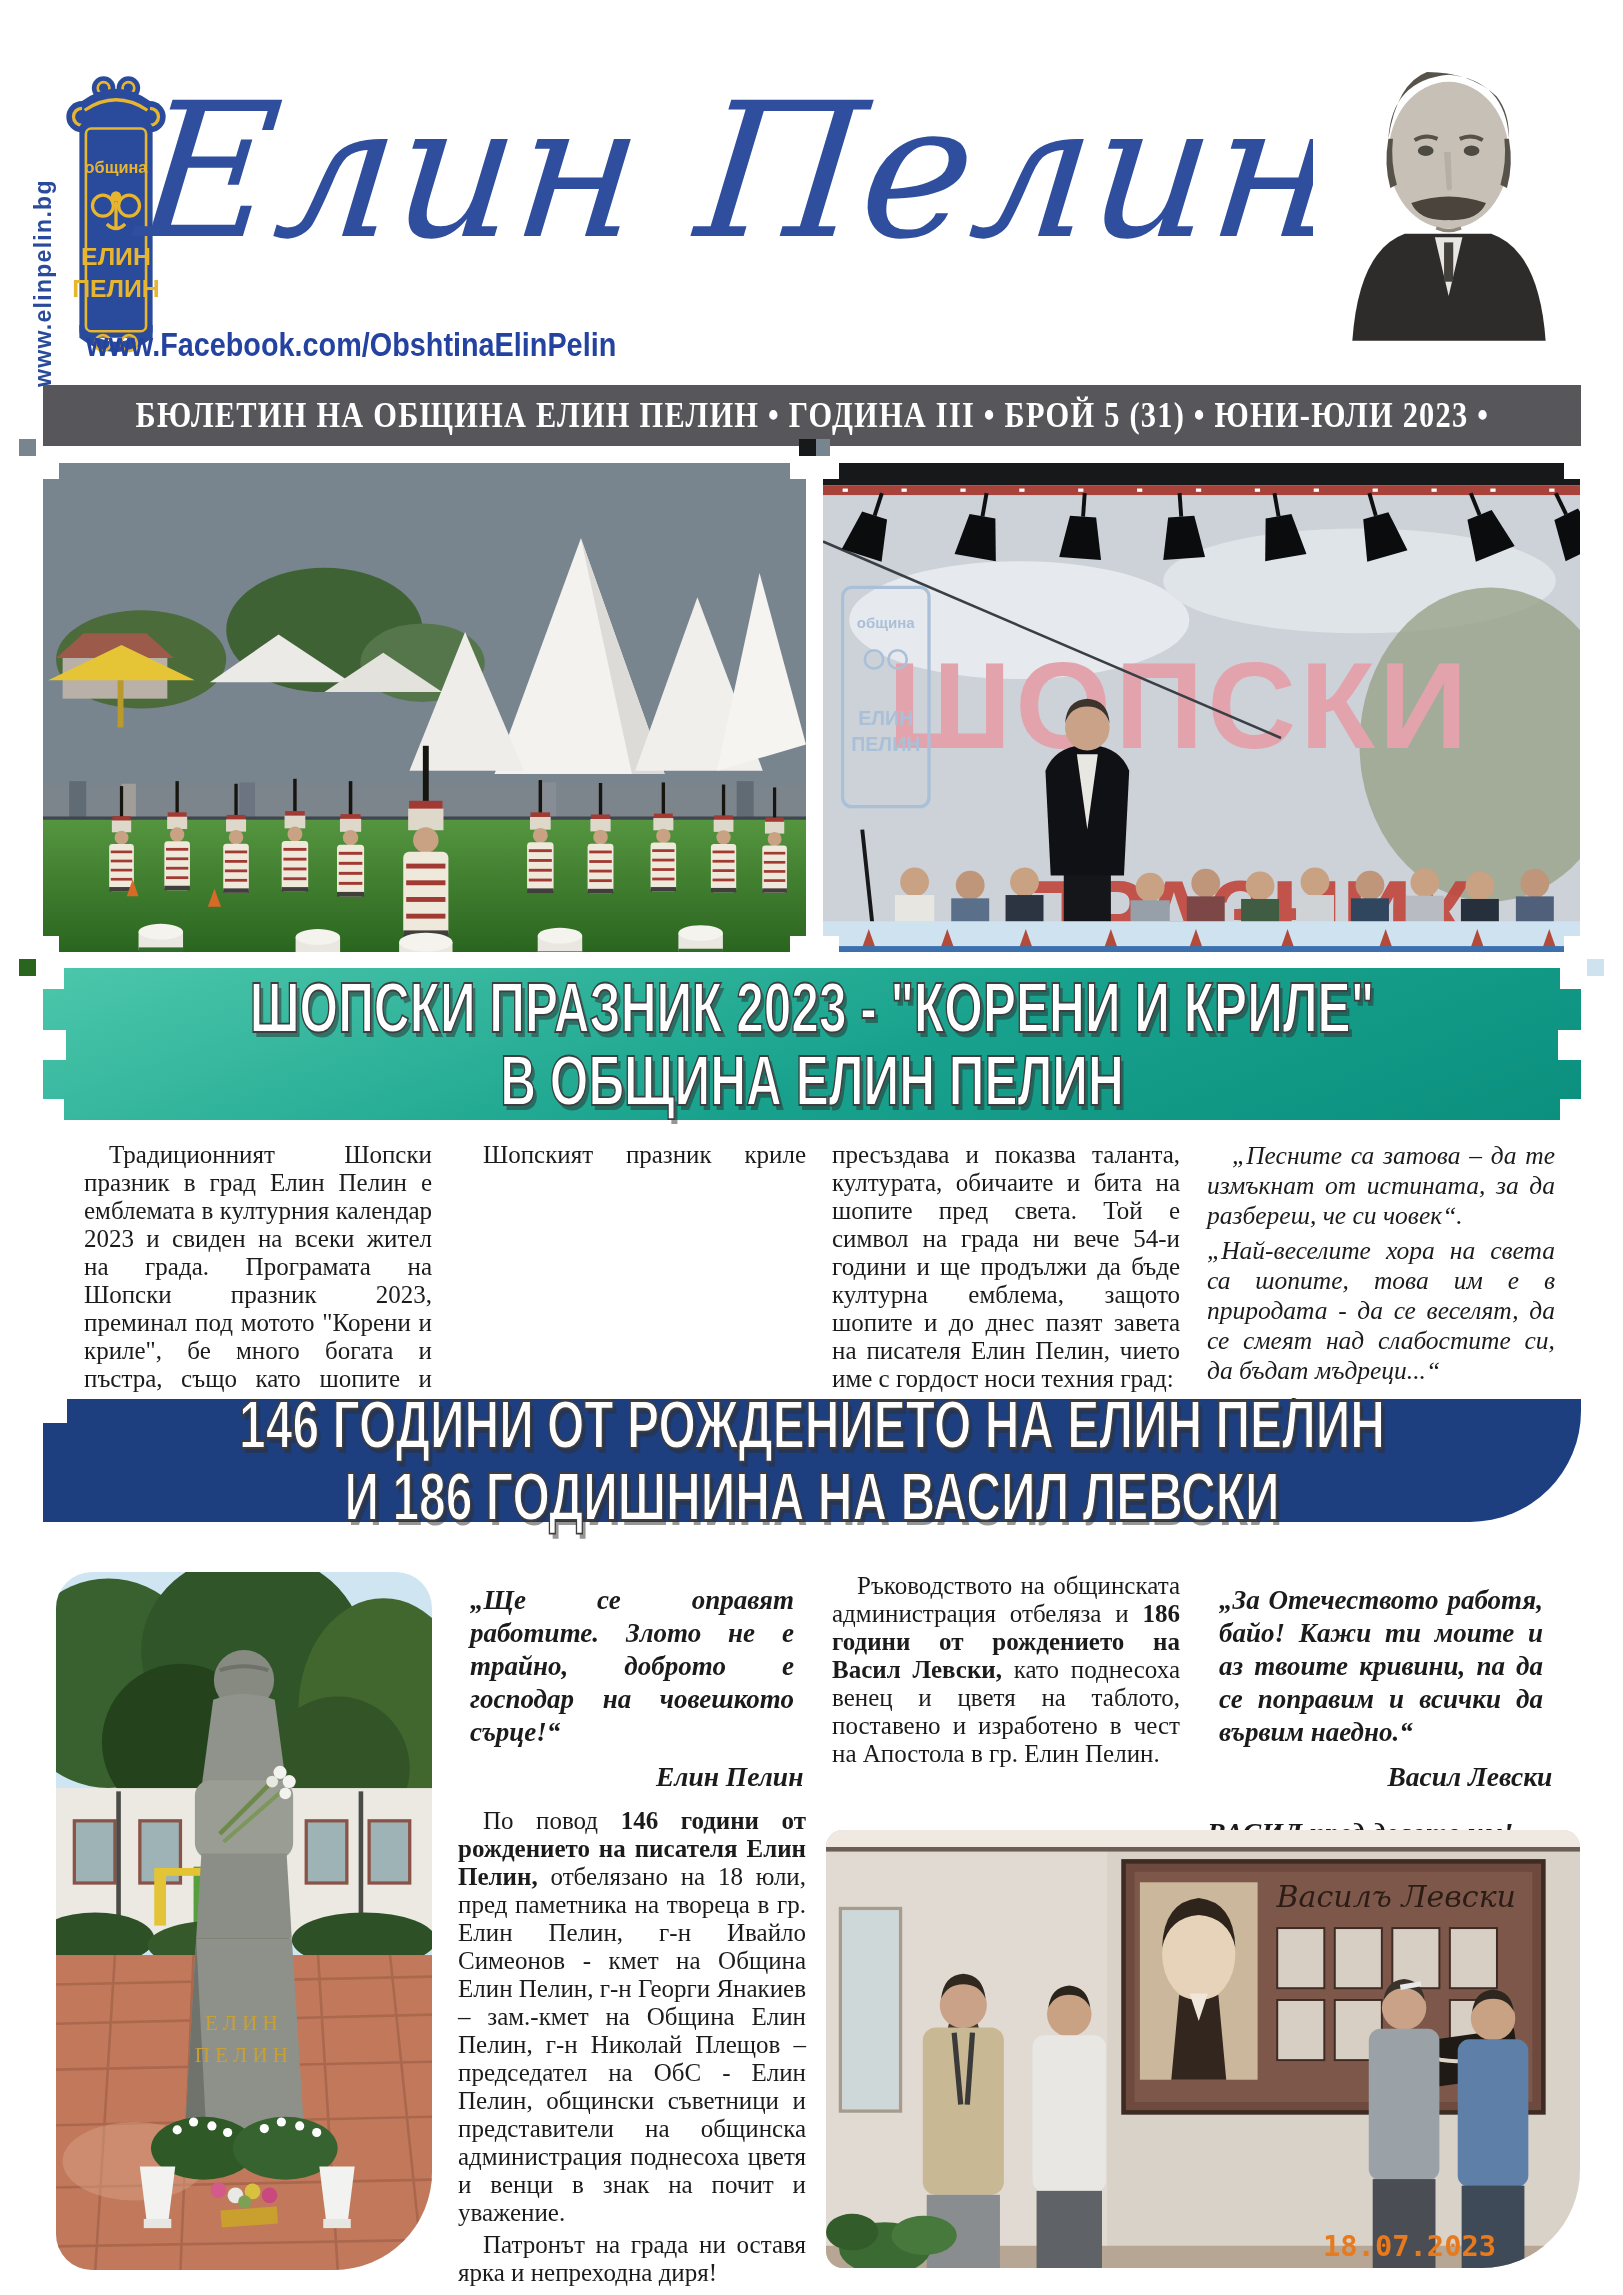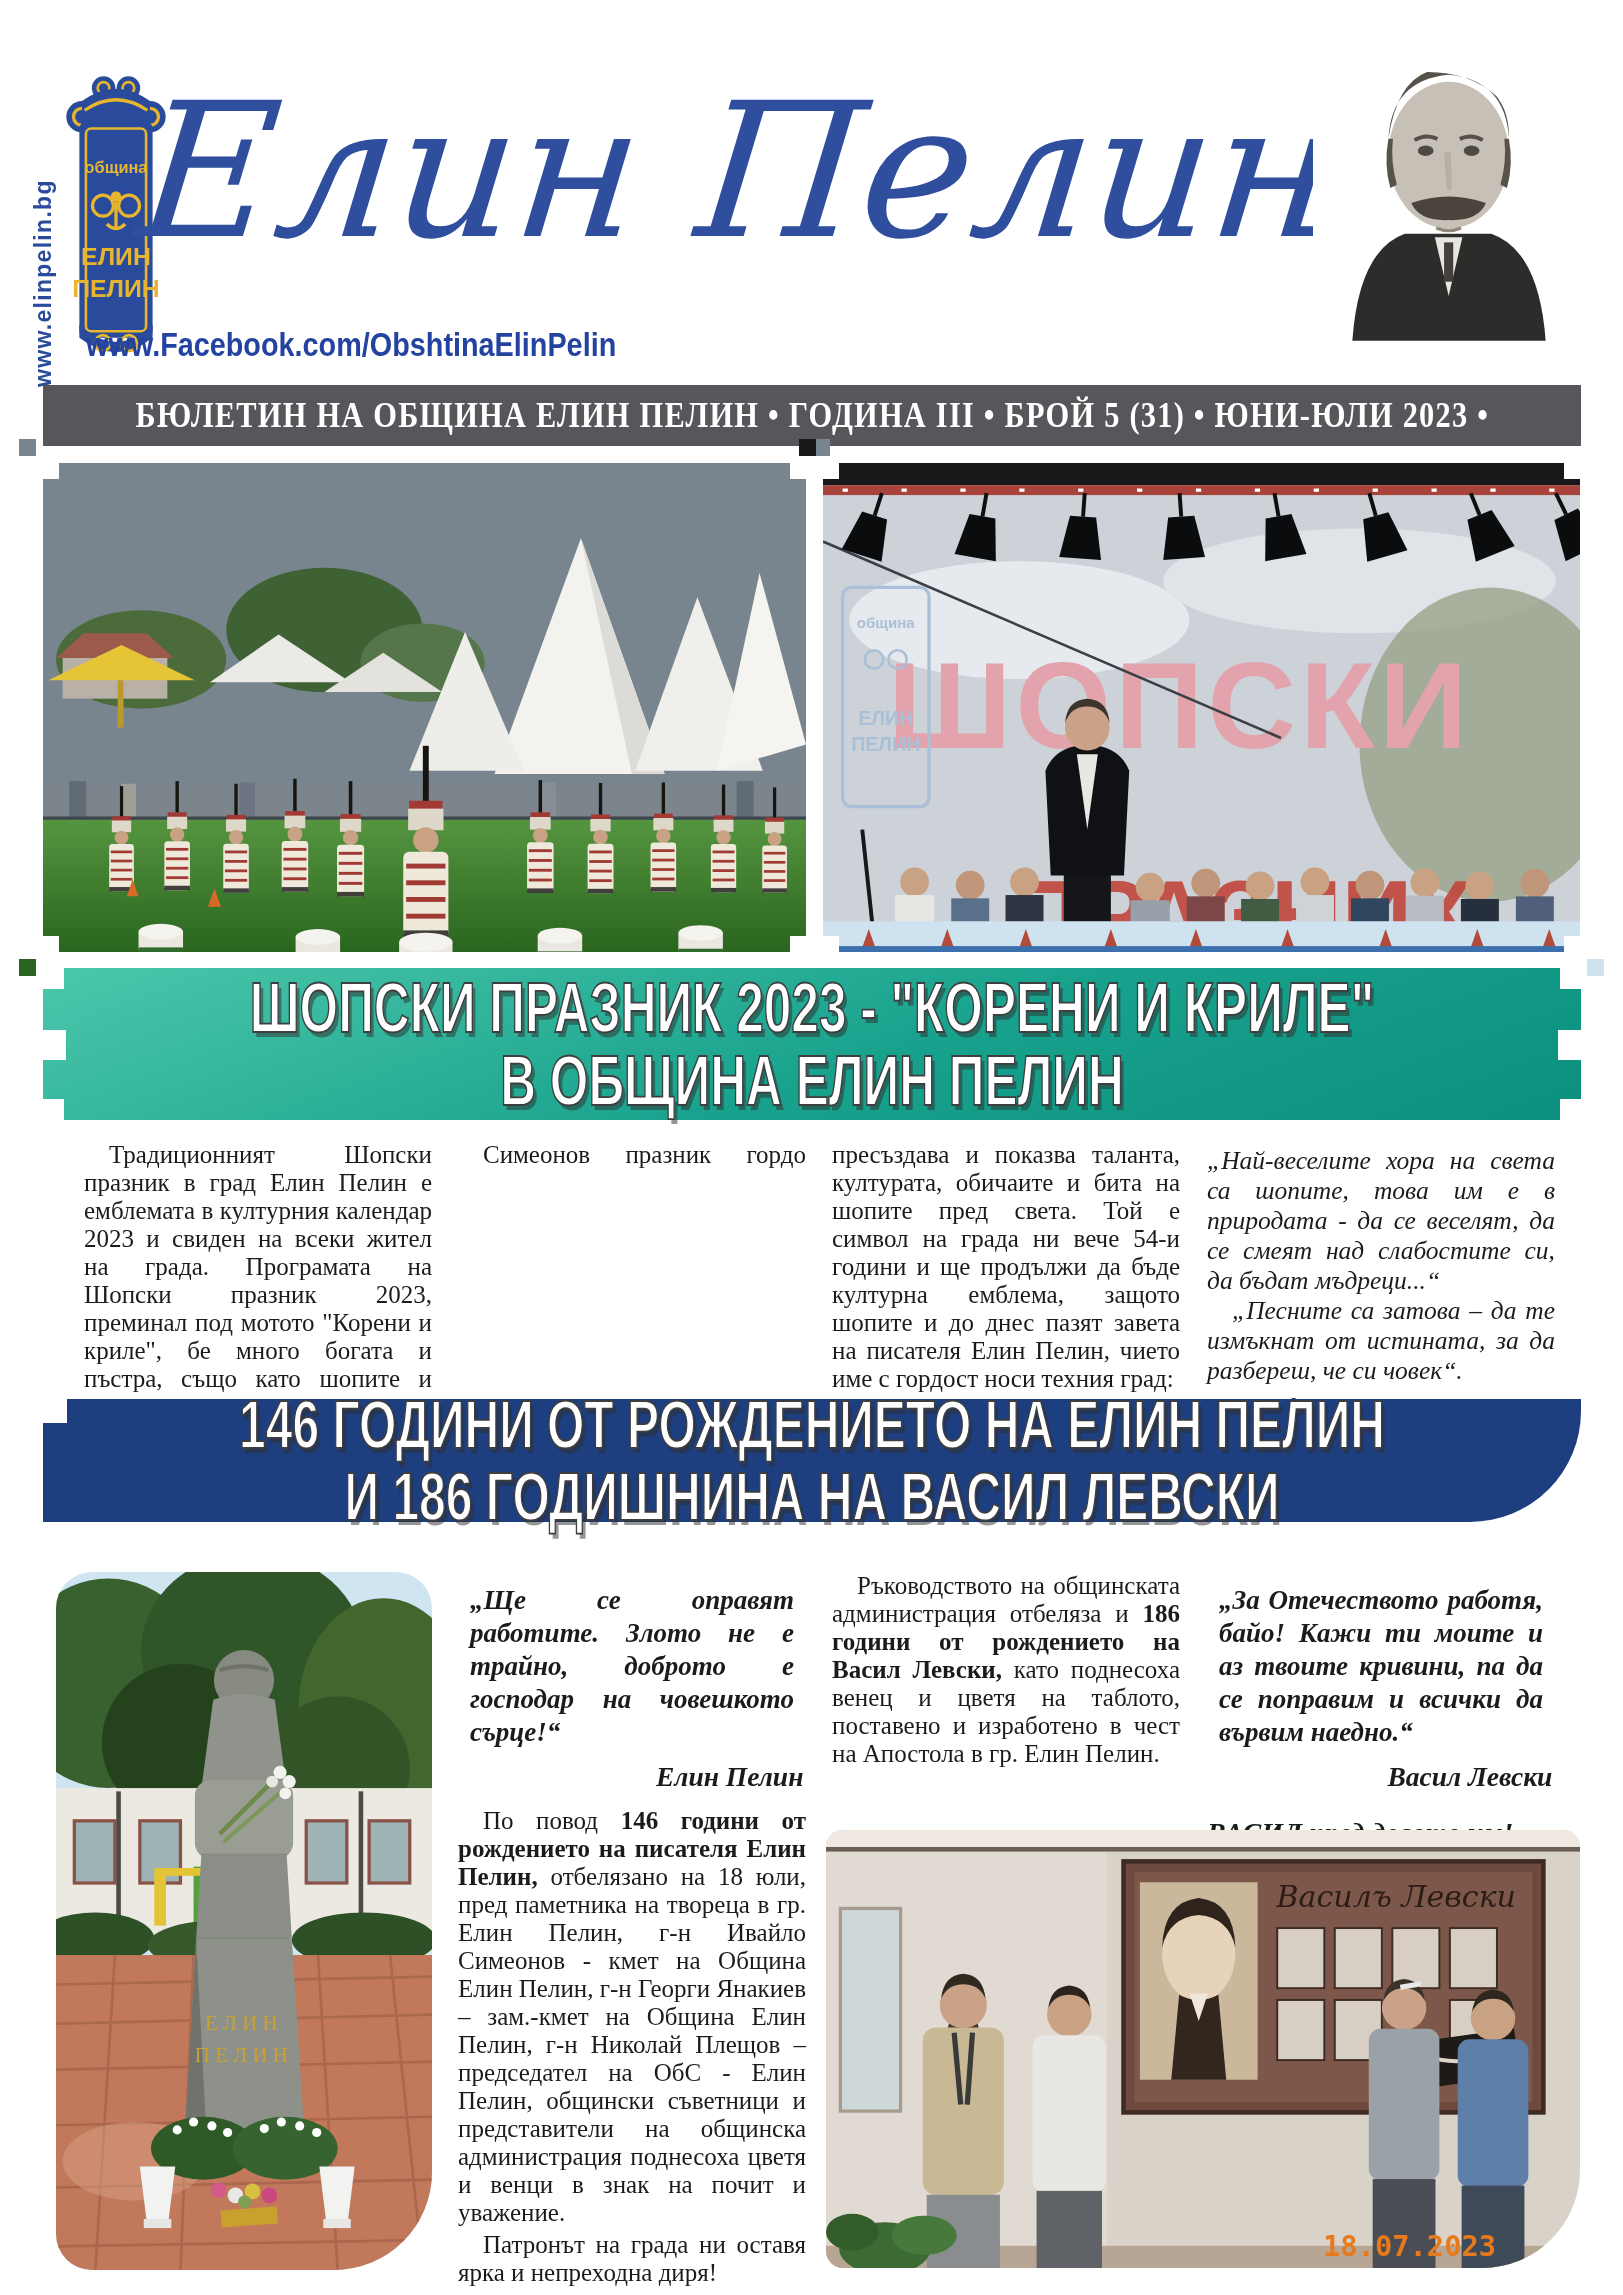--- a/index.html
+++ b/index.html
@@ -305,28 +305,28 @@
     <i class="gn" style="width:22px;height:22px;right:-1.3px;bottom:-1.3px;"></i>
     <i class="gn" style="width:26px;height:30px;left:-2.6px;top:62px;"></i>
     <i class="gn" style="width:26px;height:30px;right:-2.6px;top:62px;"></i>
   </div>
 
   <section>
     <div class="colx" style="left:84px;top:1141px;width:348px;">
       <p class="body-p ind">Традиционният Шопски празник в град Елин Пелин е емблемата в културния календар 2023 и свиден на всеки жител на града. Програмата на Шопски празник 2023, преминал под мотото "Корени и криле", бе много богата и пъстра, също като шопите и шопската култура.</p>
     </div>
     <div class="colx" style="left:458px;top:1141px;width:348px;">
-      <p class="body-p ind force-just">Симеонов празник гордо</p>
+      <p class="body-p ind force-just">Шопският празник криле</p>
     </div>
     <div class="colx" style="left:832px;top:1141px;width:348px;">
       <p class="body-p">пресъздава и показва таланта, културата, обичаите и бита на шопите пред света. Той е символ на града ни вече 54-и години и ще продължи да бъде културна емблема, защото шопите и до днес пазят завета на писателя Елин Пелин, чието име с гордост носи техния град:</p>
     </div>
     <div class="colx" style="left:1207px;top:1141px;width:348px;">
+      <p class="body-p q-light ind">„Песните са затова – да те измъкнат от истината, за да разбереш, че си човек“.</p>
       <p class="body-p q-light" style="margin-top:5.2px;">„Най-веселите хора на света са шопите, това им е в природата - да се веселят, да се смеят над слабостите си, да бъдат мъдреци...“</p>
-      <p class="body-p q-light ind">„Песните са затова – да те измъкнат от истината, за да разбереш, че си човек“.</p>
       <p class="body-p q-light" style="margin-top:6.5px;text-align:center;">/продължава на 8-9 стр./</p>
     </div>
   </section>
 
   <div class="headline headline-navy" style="left:43px;top:1399px;width:1538px;height:123px;">
     <span class="hl-line" style="font-size:60px;line-height:72px;">146 ГОДИНИ ОТ РОЖДЕНИЕТО НА ЕЛИН ПЕЛИН</span>
     <span class="hl-line" style="font-size:60px;line-height:72px;">И 186 ГОДИШНИНА НА ВАСИЛ ЛЕВСКИ</span>
     <i class="gn" style="width:25px;height:25px;left:-1.3px;top:-1.3px;"></i>
   </div>
 

